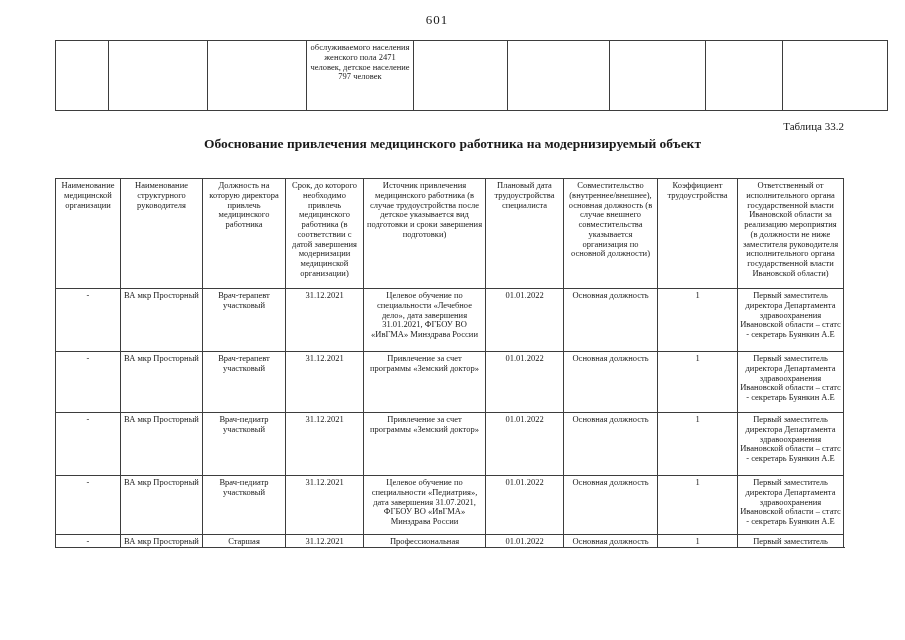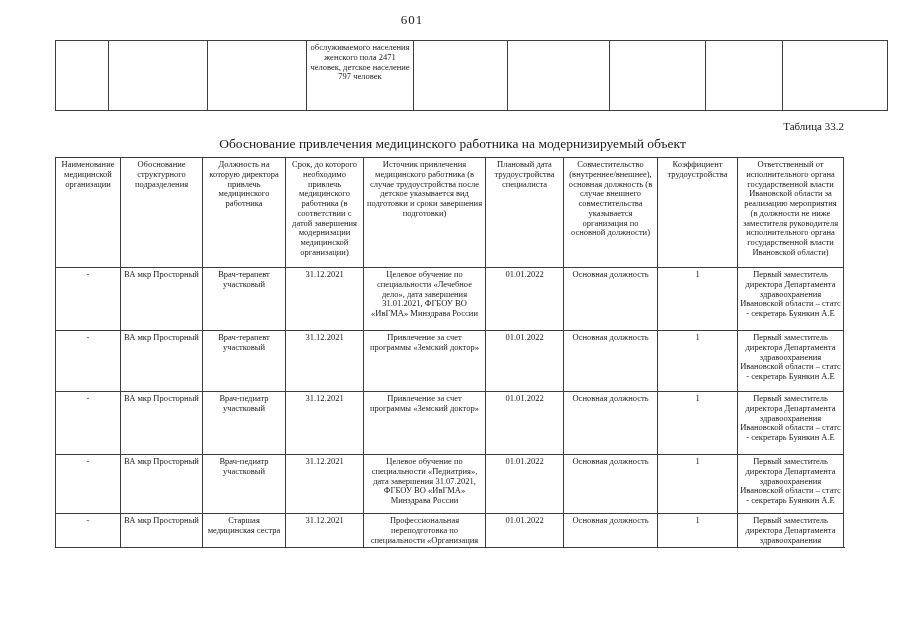--- a/index.html
+++ b/index.html
@@ -3,37 +3,37 @@
 <meta charset="utf-8">
 <style>
   html,body{margin:0;padding:0;}
   body{
     width:905px;height:640px;position:relative;background:#ffffff;
     font-family:"Liberation Serif","DejaVu Serif",serif;color:#1a1a1a;
     overflow:hidden;
   }
   .page-number{
     position:absolute;top:12px;left:0;width:824px;text-align:center;
-    font-size:13px;letter-spacing:1px;
+    font-size:13px;letter-spacing:1px;padding-left:25px;
   }
   table{border-collapse:collapse;table-layout:fixed;}
   td,th{
     border:1px solid #3d3d3d;vertical-align:top;text-align:center;
     font-size:8.5px;line-height:1.15;font-weight:normal;padding:2px 2px 1px 2px;
     overflow:hidden;word-wrap:break-word;
   }
   table.carry{position:absolute;top:40px;left:55px;width:832px;}
   table.carry td{height:66px;}
   .caption{
     position:absolute;top:120px;left:55px;width:789px;text-align:right;
     font-size:11px;
   }
   .doc-title{
     position:absolute;top:136px;left:0;width:905px;text-align:center;
-    font-size:13.5px;font-weight:normal;
+    font-size:13.5px;font-weight:bold;
   }
   .main-wrap{
     position:absolute;top:157px;left:55px;width:790px;height:390px;
     overflow:hidden;border-bottom:1px solid #3d3d3d;
   }
   tr.hrow th{height:106px;}
   tr.r1 td{height:59px;}
   tr.r2 td{height:57px;}
   tr.r3 td{height:59px;}
   tr.r4 td{height:55px;}
@@ -68,36 +68,36 @@
     <td></td>
     <td></td>
   </tr>
 </tbody>
   </table>
 
 <div class="caption">Таблица 33.2</div>
 <div class="doc-title">Обоснование привлечения медицинского работника на модернизируемый объект</div>
 
 <div class="main-wrap">
-<table style="width:789px;">
+<table style="width:789px;margin-top:21px;">
   <colgroup>
     <col style="width:65px">
         <col style="width:82px">
         <col style="width:83px">
     <col style="width:78px">
         <col style="width:122px">
         <col style="width:78px">
     <col style="width:94px">
         <col style="width:80px">
         <col style="width:106px">
   </colgroup>
   <tbody>
         <tr class="hrow">
     <th>Наименование медицинской организации</th>
-    <th>Обоснование структурного подразделения</th>
+    <th>Наименование структурного руководителя</th>
     <th>Должность на которую директора привлечь медицинского работника</th>
     <th>Срок, до которого необходимо привлечь медицинского работника (в соответствии с датой завершения модернизации медицинской организации)</th>
     <th>Источник привлечения медицинского работника (в случае трудоустройства после детское указывается вид подготовки и сроки завершения подготовки)</th>
     <th>Плановый дата трудоустройства специалиста</th>
     <th>Совместительство (внутреннее/внешнее), основная должность (в случае внешнего совместительства указывается организация по основной должности)</th>
     <th>Коэффициент трудоустройства</th>
     <th>Ответственный от исполнительного органа государственной власти Ивановской области за реализацию мероприятия (в должности не ниже заместителя руководителя исполнительного органа государственной власти Ивановской области)</th>
   </tr>
   <tr class="r1">
     <td>-</td>

